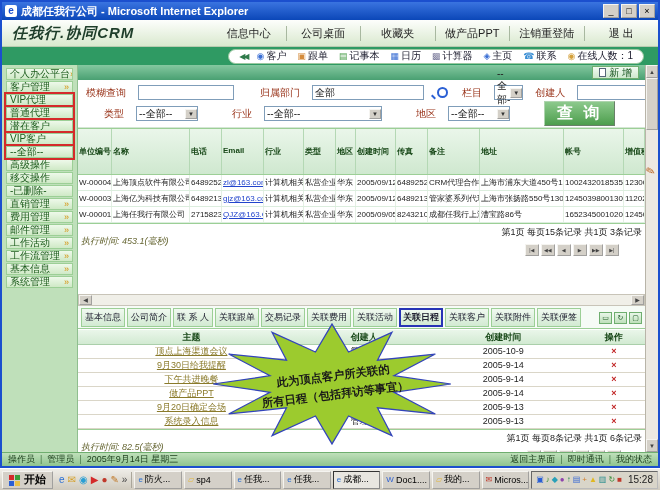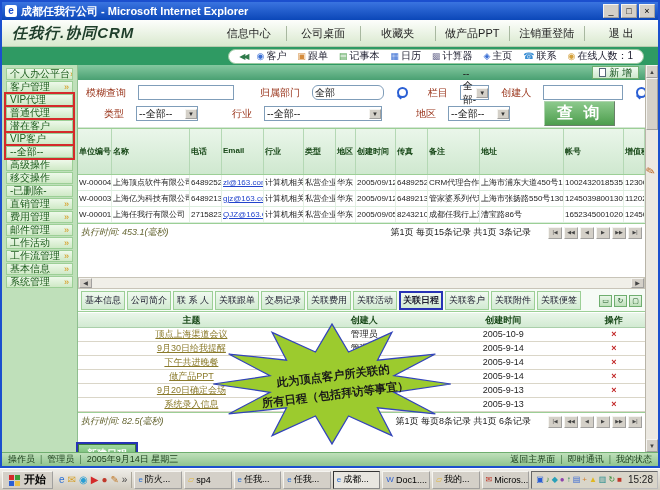--- a/index.html
+++ b/index.html
@@ -55,21 +55,21 @@
   
   .ctable { flex:0 0 auto; font-size:8px; border-top:1px solid #9ccf96; }
   .cgrid { display:grid; grid-template-columns:34px 78px 32px 42px 40px 32px 20px 40px 32px 52px 84px 60px 1fr; }
   .chead { background:linear-gradient(#eaf6ea,#cfe8cf); font-weight:bold; color:#184818; border-bottom:1px solid #9ccf96; }
   .chead .th { padding:17px 1px; border-right:1px solid #b4d8b4; white-space:nowrap; overflow:hidden; }
   .crow { background:#fff; border-bottom:1px solid #dceede; height:16px; }
   .crow .td { line-height:15px; padding:0 1px; border-right:1px solid #e4f0e4; white-space:nowrap; overflow:hidden; color:#222; }
   .td.email { color:#2244cc; text-decoration:underline; cursor:pointer; }
   .tfoot { display:flex; align-items:center; font-size:9px; padding:2px 3px; border-top:1px solid #9ccf96; }
   .exec { font-style:italic; color:#666633; }
-  .pager { margin-left:auto; display:flex; gap:17px; align-items:center; color:#222; }
+  .pager { margin-left:auto; display:flex; gap:5px; align-items:center; color:#222;flex-direction:column; }
   .pgr-btns { display:flex; gap:2px; }
   .pgr-btns button { width:14px; height:12px; font-size:5px; line-height:5px; padding:0; background:#d4d0c8; border:1px outset #f5f4f0; color:#444; font-family:inherit; }
 
   .spacer { height:36px; flex:0 0 auto; }
   .hscroll { height:12px; display:flex; background:#f0efe8; border:1px solid #c8c4b8; flex:0 0 auto; }
   .hs-btn { width:13px; font-size:6px; line-height:9px; background:#d4d0c8; border:1px outset #f5f4f0; padding:0; color:#444; font-family:inherit; }
   .hs-track { flex:1; }
 
   
   .tabrow { display:flex; align-items:center; padding:2px 3px 1px; background:#f6fbf6; border-bottom:1px solid #9ccf96; flex:0 0 auto; }
@@ -292,21 +292,21 @@
           <span class="doc-ico"></span>
           <span>新 增</span>
         </button>
       </div>
 
       <div class="query">
         <div class="qrow">
           <span class="qlabel">模糊查询</span>
           <input class="tin" style="width: 96px;" value="">
           <span class="qlabel" style="margin-left:14px">归属部门</span>
-          <input class="tin" style="width: 72px; border-radius: 6px;" value="全部">
+          <input class="tin" style="width: 112px;" value="全部">
           <span class="mag"></span>
           <span class="qlabel" style="margin-left:14px">栏目</span>
           <span class="sel" style="width:62px">
             <span>--全部--</span>
             <span class="arrow">▼</span>
           </span>
           <span class="qlabel">创建人</span>
           <input class="tin" style="width: 80px;" value="">
           <span class="mag"></span>
         </div>

